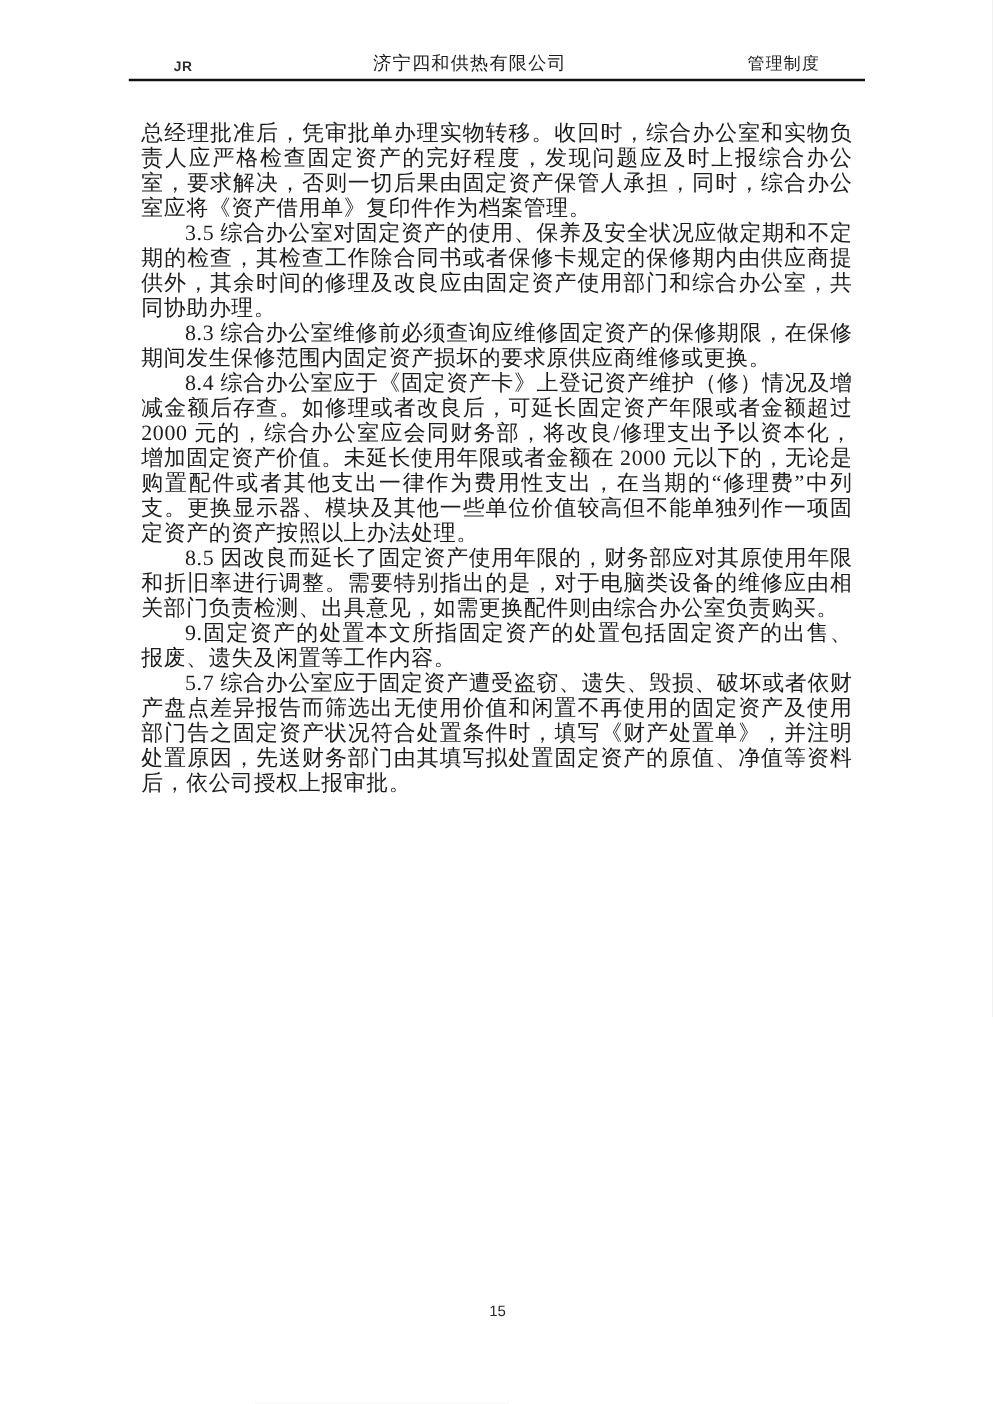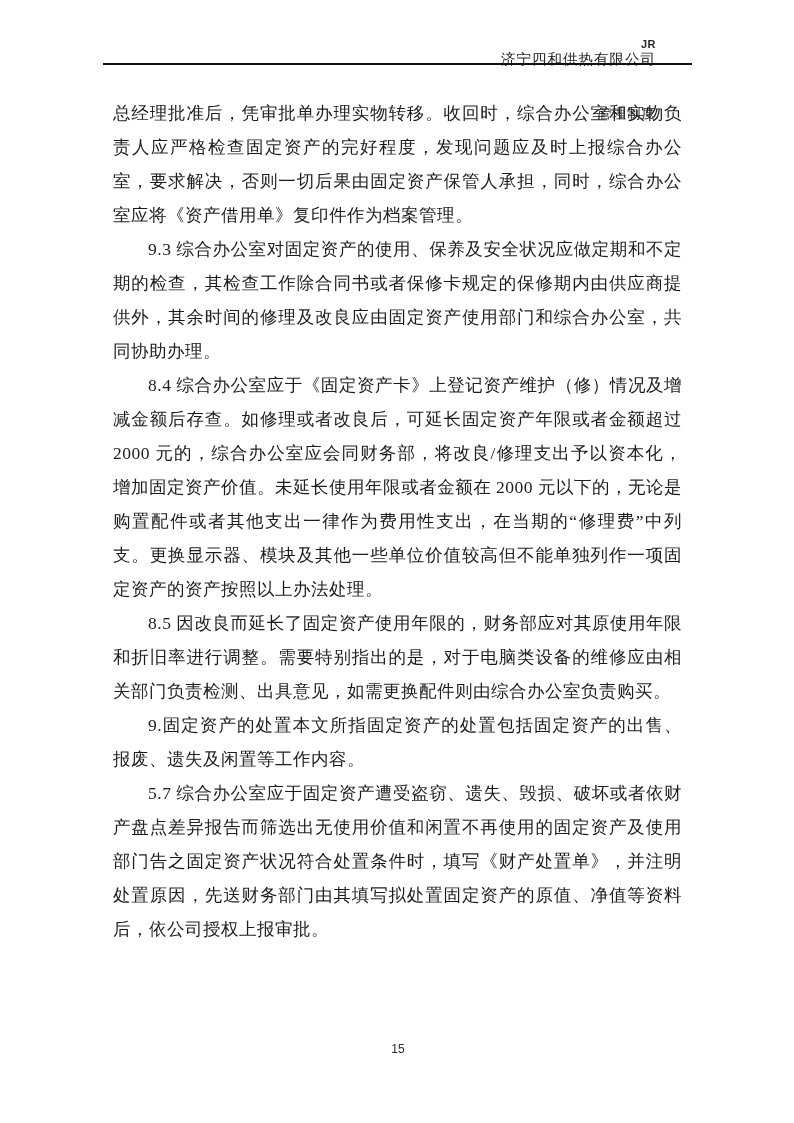--- a/index.html
+++ b/index.html
@@ -17,21 +17,20 @@
   .header {
     position: absolute;
     top: 38px;
     left: 103px;
     width: 589px;
     height: 22px;
     display: flex;
     justify-content: space-between;
     align-items: flex-end;
     padding: 0 36px;
-    flex-direction: column;
   }
   .header .logo {
     font-family: "Liberation Sans", "DejaVu Sans", sans-serif;
     font-size: 11px;
     font-weight: 600;
     letter-spacing: 0.5px;
     color: #2a2a2a;
   }
   .header .company {
     font-size: 14.5px;
@@ -49,21 +48,21 @@
     width: 589px;
     height: 0;
     border-top: 2px solid #111111;
   }
   .content {
     position: absolute;
     top: 96px;
     left: 113px;
     width: 569px;
     font-size: 17.5px;
-    line-height: 34px;
+    line-height: 20px;
     letter-spacing: 0.5px;
     text-align: justify;
     text-justify: inter-ideograph;
   }
   .content p { margin: 0; padding: 0; }
   .content p.indent { text-indent: 2em; }
   .footer {
     position: absolute;
     top: 1042px;
     left: 1px;
@@ -82,21 +81,22 @@
   <div class="header">
     <span class="logo">JR</span>
     <span class="company">济宁四和供热有限公司</span>
     <span class="doctype">管理制度</span>
   </div>
 
   <div class="header-rule"></div>
 
   <div class="content">
     <p class="noindent">总经理批准后，凭审批单办理实物转移。收回时，综合办公室和实物负责人应严格检查固定资产的完好程度，发现问题应及时上报综合办公室，要求解决，否则一切后果由固定资产保管人承担，同时，综合办公室应将《资产借用单》复印件作为档案管理。</p>
-    <p class="indent">9.3 综合办公室对固定资产的使用、保养及安全状况应做定期和不定期的检查，其检查工作除合同书或者保修卡规定的保修期内由供应商提供外，其余时间的修理及改良应由固定资产使用部门和综合办公室，共同协助办理。</p>
+    <p class="indent">3.5 综合办公室对固定资产的使用、保养及安全状况应做定期和不定期的检查，其检查工作除合同书或者保修卡规定的保修期内由供应商提供外，其余时间的修理及改良应由固定资产使用部门和综合办公室，共同协助办理。</p>
+    <p class="indent">8.3 综合办公室维修前必须查询应维修固定资产的保修期限，在保修期间发生保修范围内固定资产损坏的要求原供应商维修或更换。</p>
     <p class="indent">8.4 综合办公室应于《固定资产卡》上登记资产维护（修）情况及增减金额后存查。如修理或者改良后，可延长固定资产年限或者金额超过 2000 元的，综合办公室应会同财务部，将改良/修理支出予以资本化，增加固定资产价值。未延长使用年限或者金额在 2000 元以下的，无论是购置配件或者其他支出一律作为费用性支出，在当期的“修理费”中列支。更换显示器、模块及其他一些单位价值较高但不能单独列作一项固定资产的资产按照以上办法处理。</p>
     <p class="indent">8.5 因改良而延长了固定资产使用年限的，财务部应对其原使用年限和折旧率进行调整。需要特别指出的是，对于电脑类设备的维修应由相关部门负责检测、出具意见，如需更换配件则由综合办公室负责购买。</p>
     <p class="indent">9.固定资产的处置本文所指固定资产的处置包括固定资产的出售、报废、遗失及闲置等工作内容。</p>
     <p class="indent">5.7 综合办公室应于固定资产遭受盗窃、遗失、毁损、破坏或者依财产盘点差异报告而筛选出无使用价值和闲置不再使用的固定资产及使用部门告之固定资产状况符合处置条件时，填写《财产处置单》，并注明处置原因，先送财务部门由其填写拟处置固定资产的原值、净值等资料后，依公司授权上报审批。</p>
   </div>
 
   <div class="footer">
     <span>15</span>
   </div>
 

